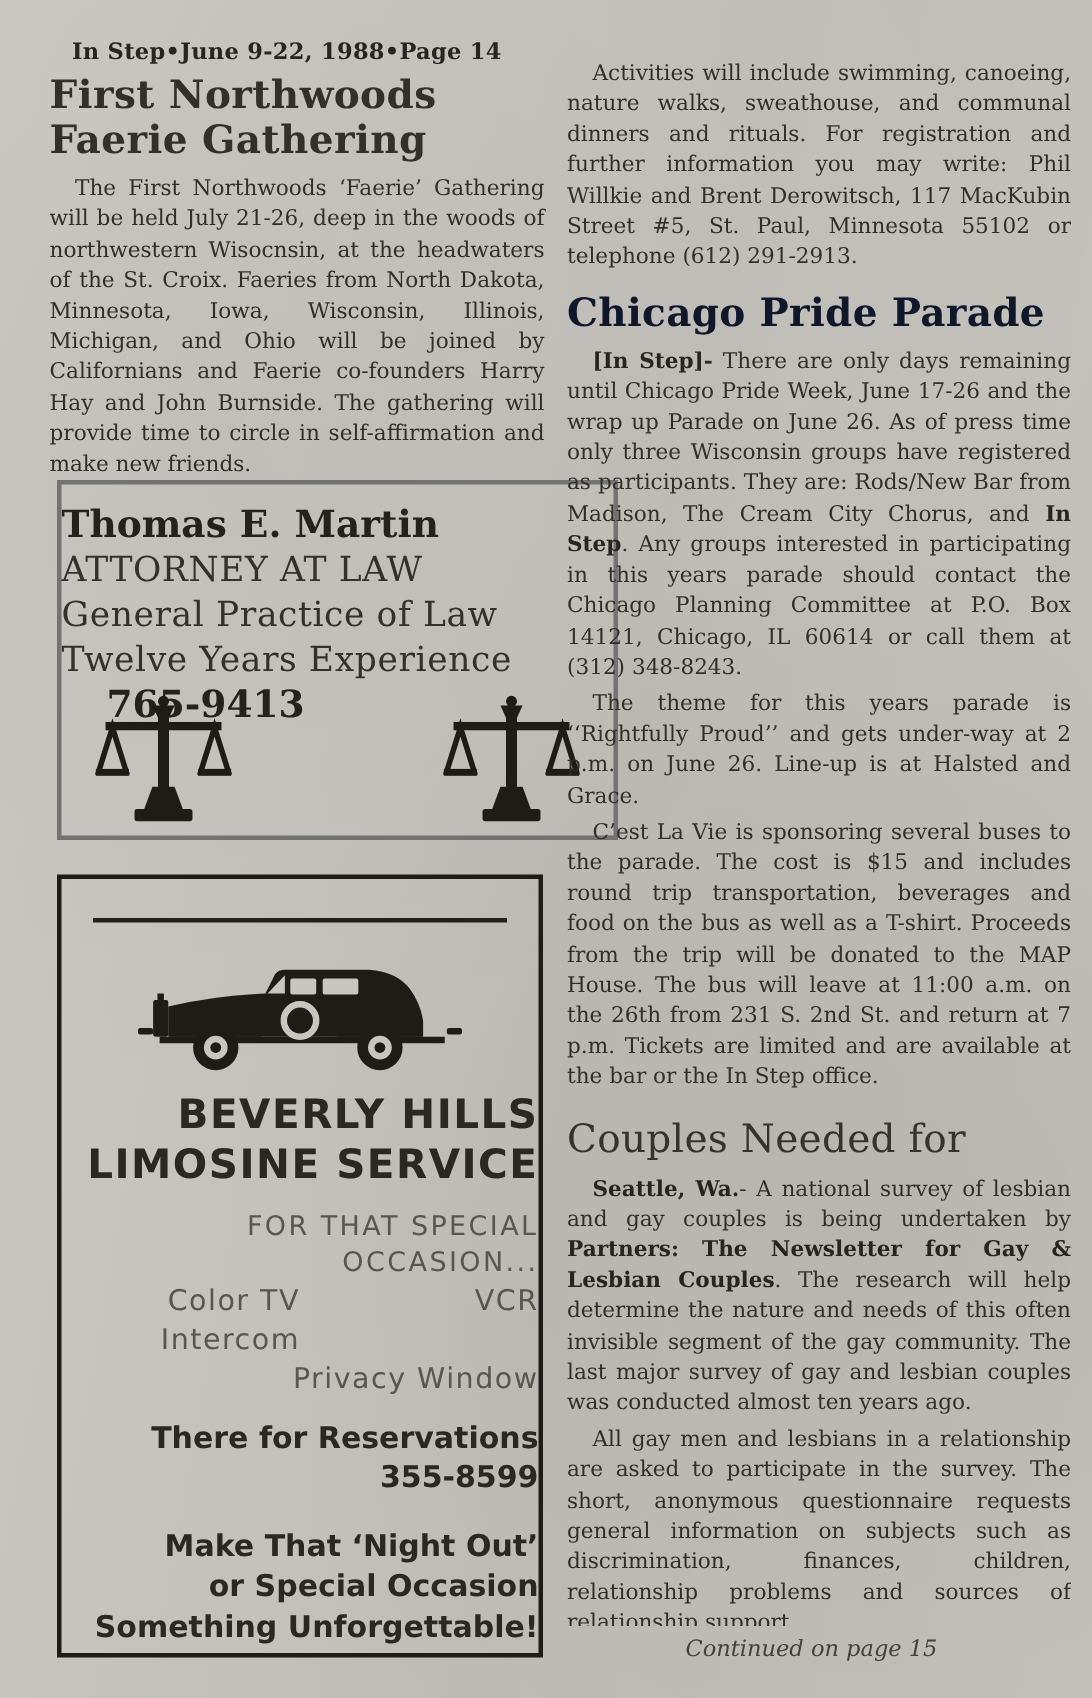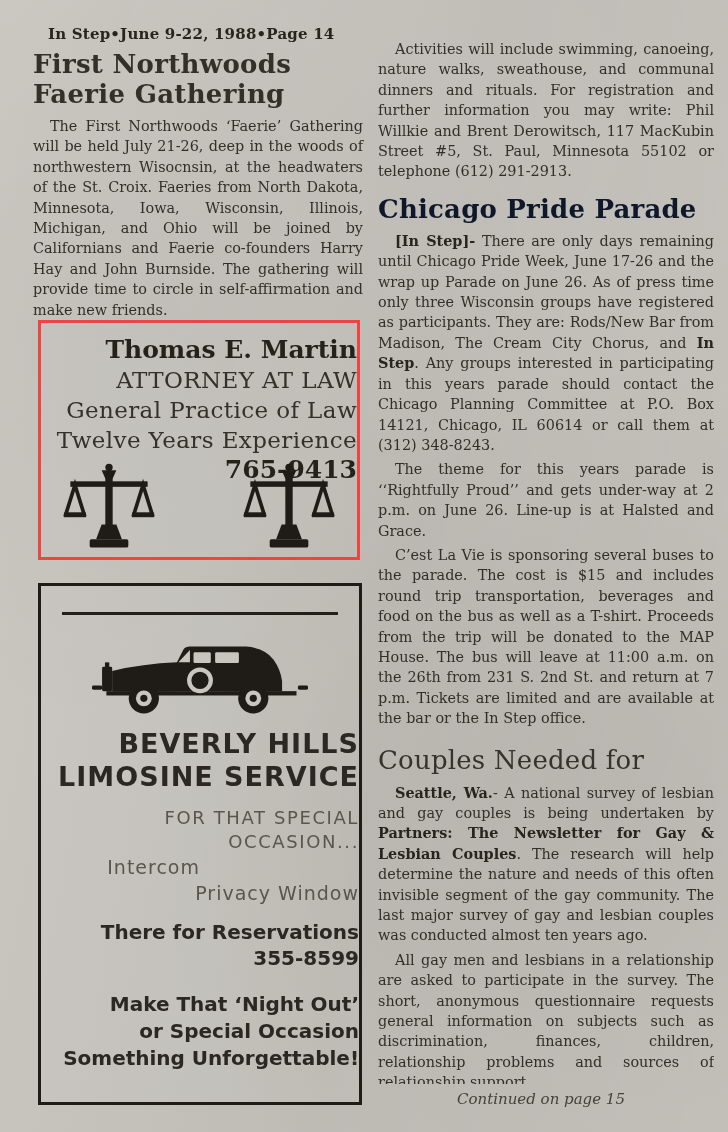--- a/index.html
+++ b/index.html
@@ -25,27 +25,27 @@
   h1.headline{
     margin:0 0 7px 0;font-weight:bold;font-size:26px;line-height:30px;
     color:#33302a;letter-spacing:.3px;
   }
   p.body-text{
     margin:0 0 4px 0;font-size:14.4px;line-height:20.4px;
     text-align:justify;text-indent:17px;color:#322f29;
   }
   
   .attorney-ad{
-    position:absolute;left:38px;top:320px;width:322px;height:240px;
-    border:3px solid #ef4444;box-sizing:border-box;text-align:right;
+    position:absolute;left:38px;top:320px;width:374px;height:240px;
+    border:3px solid #737373;box-sizing:border-box;text-align:left;
     background:rgba(255,255,255,.03);
   }
   .att-name{font-size:25px;line-height:28px;font-weight:bold;margin-top:13px;color:#25221c;}
   .att-line{font-size:23px;line-height:27px;margin-top:3px;color:#34312a;letter-spacing:.4px;}
-  .att-phone{font-size:25px;line-height:28px;font-weight:bold;margin-top:2px;color:#25221c;}
+  .att-phone{font-size:25px;line-height:28px;font-weight:bold;margin-top:2px;color:#25221c;margin-left:30px;}
   .scales-row{display:flex;justify-content:space-between;padding:0 22px;margin-top:-24px;}
   .scales-row svg{width:92px;height:96px;}
   
   .limo-ad{
     position:absolute;left:38px;top:583px;width:324px;height:522px;
     border:3px solid #1f1c17;box-sizing:border-box;text-align:right;
     font-family:"DejaVu Sans",sans-serif;overflow:hidden;
     background:rgba(255,255,255,.03);
   }
   .limo-rule{width:276px;height:3px;background:#23201b;margin:26px auto 0;}
@@ -142,20 +142,24 @@
       <circle cx="72" cy="98" r="11" fill="#c9c6c0"></circle>
       <circle cx="72" cy="98" r="5" fill="#1f1c17"></circle>
       <circle cx="224" cy="98" r="21" fill="#1f1c17"></circle>
       <circle cx="224" cy="98" r="11" fill="#c9c6c0"></circle>
       <circle cx="224" cy="98" r="5" fill="#1f1c17"></circle>
     </svg>
     <div class="limo-title first">BEVERLY HILLS</div>
     <div class="limo-title">LIMOSINE SERVICE</div>
     <div class="limo-tagline">FOR THAT SPECIAL OCCASION...</div>
     <div class="limo-feat-row">
+      <span>Color TV</span>
+      <span>VCR</span>
+    </div>
+    <div class="limo-feat-row">
       <span>Intercom</span>
     </div>
     <div class="limo-feat-center">Privacy Window</div>
     <div class="phone-block">
       <div class="limo-bold">There for Reservations</div>
       <div class="limo-bold">355-8599</div>
     </div>
     <div class="closing-block">
       <div>Make That ‘Night Out’</div>
       <div>or Special Occasion</div>

